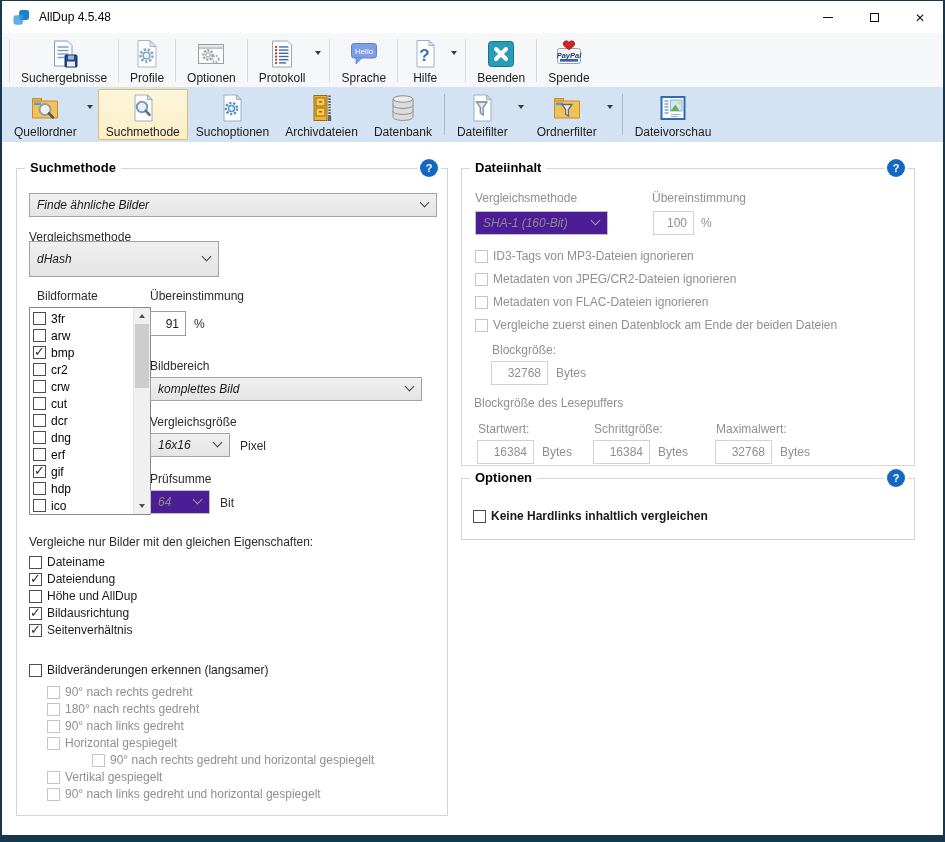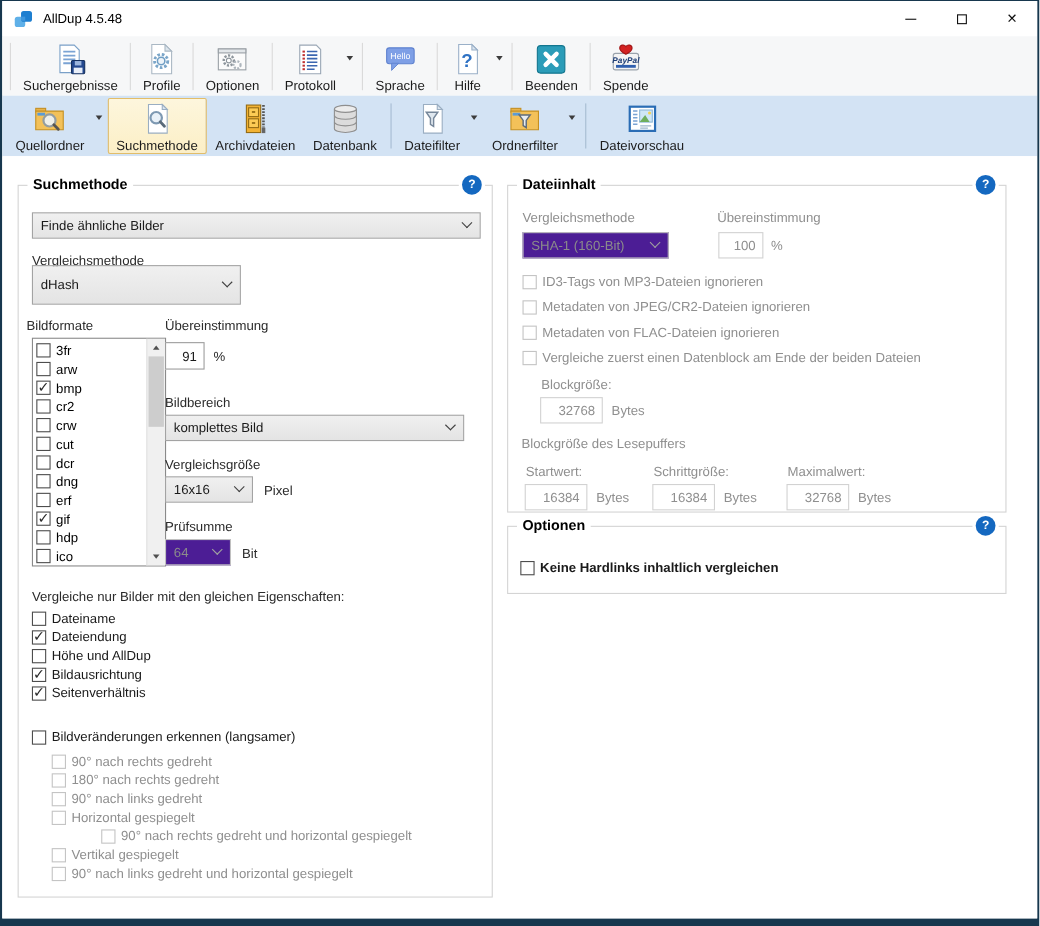--- a/index.html
+++ b/index.html
@@ -31,21 +31,21 @@
   .darr { display:flex; align-items:center; padding:0 5px 16px 2px; }
   .tri-dn { width:0; height:0; border-left:3.5px solid transparent; border-right:3.5px solid transparent; border-top:4px solid #3c3c3c; }
   .tbtn.sel { background:linear-gradient(#fdf6dd,#fcefc6); border:1px solid #e2bd69; }
   
   .content { position:relative; flex:1; background:#fff; }
   .group { position:absolute; border:1px solid #d4d4d4; background:#fff; }
   .gtitle { position:absolute; top:-9px; left:8px; background:#fff; padding:0 5px; font-weight:bold; font-size:13px; color:#000; }
   .help { position:absolute; top:-10px; right:9px; width:18px; height:18px; border-radius:50%; background:#1468c0; color:#fff; font-weight:bold; font-size:11px; display:grid; place-items:center; box-shadow:0 0 0 3px #fff; }
   .lbl { position:absolute; font-size:12px; color:#2b2b2b; white-space:nowrap; }
   .lbl.g { color:#8f8f8f; }
-  .combo { position:absolute; background:linear-gradient(#f0f0f0,#e4e4e4); border:1px solid #a3a3a3; display:flex; align-items:center; padding:0 22px 0 7px; font-size:12px; color:#1a1a1a; white-space:nowrap; overflow:hidden; }
+  .combo { position:absolute; background:linear-gradient(#f0f0f0,#e4e4e4); border:1px solid #a3a3a3; display:flex; align-items:center; padding:0 22px 0 7px; font-size:12px; color:#1a1a1a; white-space:nowrap; overflow:hidden;font-style:italic; }
   .chev { position:absolute; right:8px; top:50%; margin-top:-6px; width:7px; height:7px; border-right:1.4px solid #404040; border-bottom:1.4px solid #404040; transform:rotate(45deg); }
   .combo.dis { background:#4c1d95; border-color:#c0c0c0; color:#8b8b8b; }
   .combo.dis .chev { border-color:#9f9f9f; }
   .numin { position:absolute; border:1px solid #9d9d9d; background:#fff; font-size:12px; color:#1a1a1a; text-align:right; padding:0 6px; font-family:"Liberation Sans",sans-serif; }
   .numin.dis { border-color:#d2d2d2; color:#8f8f8f; }
   
   .cb { position:absolute; display:flex; align-items:center; gap:5px; font-size:12px; color:#1a1a1a; white-space:nowrap; }
   .cb .box { width:13px; height:13px; border:1px solid #4d4d4d; background:#fff; position:relative; flex:0 0 auto; }
   .cb.checked .box::after { content:"✓"; position:absolute; left:0px; top:-3px; font-size:13px; color:#2b2b2b; }
   .cb.dis { color:#8f8f8f; }
@@ -224,20 +224,31 @@
           <path d="M20.5 3l4.5 4.5h-4.5z" fill="#dbe5ee" stroke="#9aaec2"></path>
           <circle cx="15" cy="15" r="5.2" fill="#e9f1f8" stroke="#7e99b2" stroke-width="2"></circle>
           <line x1="18.8" y1="18.8" x2="22.5" y2="22.8" stroke="#5a6b7a" stroke-width="2.6" stroke-linecap="round"></line>
         </svg>
         <span class="tlbl">Suchmethode</span>
       </div>
     </div>
     <div class="titem">
       <div class="tbtn">
         <svg viewBox="0 0 32 32">
+          <path d="M8 3h12.5l4.5 4.5V29H8z" fill="#fff" stroke="#9aaec2"></path>
+          <path d="M20.5 3l4.5 4.5h-4.5z" fill="#dbe5ee" stroke="#9aaec2"></path>
+          <circle cx="15.5" cy="16.5" r="5.6" fill="none" stroke="#4e94c8" stroke-width="2.4" stroke-dasharray="2.3 1.6"></circle>
+          <circle cx="15.5" cy="16.5" r="3" fill="#eef4f9" stroke="#4e94c8" stroke-width="1.4"></circle>
+        </svg>
+        <span class="tlbl">Suchoptionen</span>
+      </div>
+    </div>
+    <div class="titem">
+      <div class="tbtn">
+        <svg viewBox="0 0 32 32">
           <rect x="8" y="3.5" width="13" height="25" fill="#f2b233" stroke="#946c14"></rect>
           <rect x="10" y="6" width="9" height="8" fill="#fccb55" stroke="#946c14"></rect>
           <rect x="10" y="16" width="9" height="8" fill="#fccb55" stroke="#946c14"></rect>
           <rect x="13" y="9" width="3" height="1.6" fill="#946c14"></rect>
           <rect x="13" y="19" width="3" height="1.6" fill="#946c14"></rect>
           <line x1="23.5" y1="3.5" x2="23.5" y2="24" stroke="#555" stroke-width="2.4" stroke-dasharray="1.6 1.2"></line>
           <rect x="22" y="24" width="3.2" height="5" fill="#666"></rect>
         </svg>
         <span class="tlbl">Archivdateien</span>
       </div>
@@ -306,21 +317,21 @@
         <span>Finde ähnliche Bilder</span>
         <span class="chev"></span>
       </div>
 
       <span class="lbl" style="left:12px; top:61px;">Vergleichsmethode</span>
       <div class="combo" style="left:12px; top:72px; width:190px; height:36px;text-align:center;">
         <span>dHash</span>
         <span class="chev"></span>
       </div>
 
-      <span class="lbl" style="left:7px; top:120px;">Bildformate</span>
+      <span class="lbl" style="left:20px; top:120px;">Bildformate</span>
 
       <div class="listbox" style="left:12px; top:138px; width:122px; height:208px;">
         <div class="lb-items">
           <div class="lb-row">
               <span class="box"></span>
               <span>3fr</span>
             </div>
           <div class="lb-row">
               <span class="box"></span>
               <span>arw</span>

